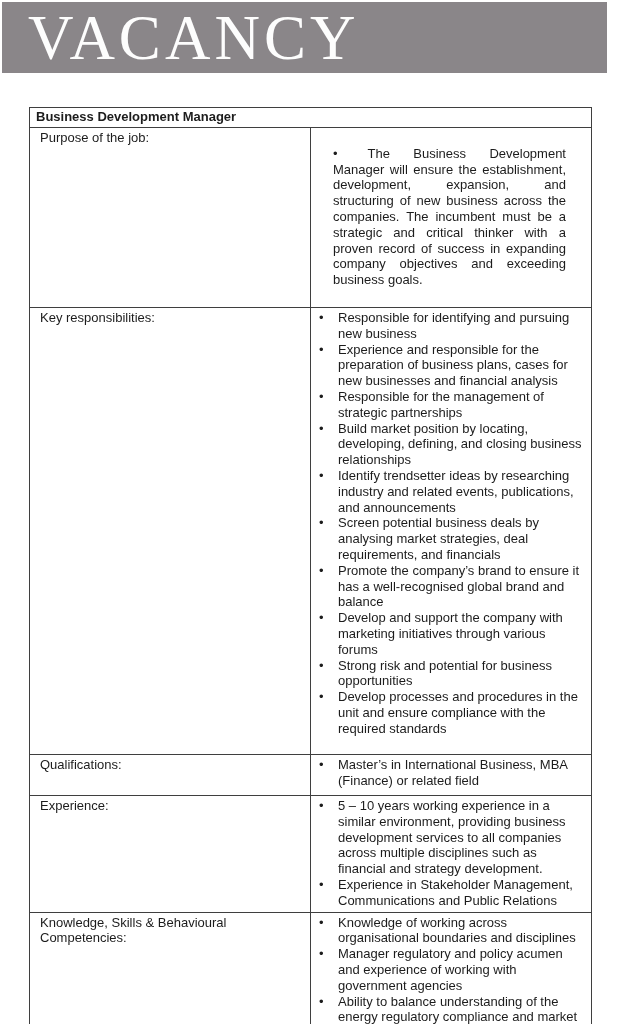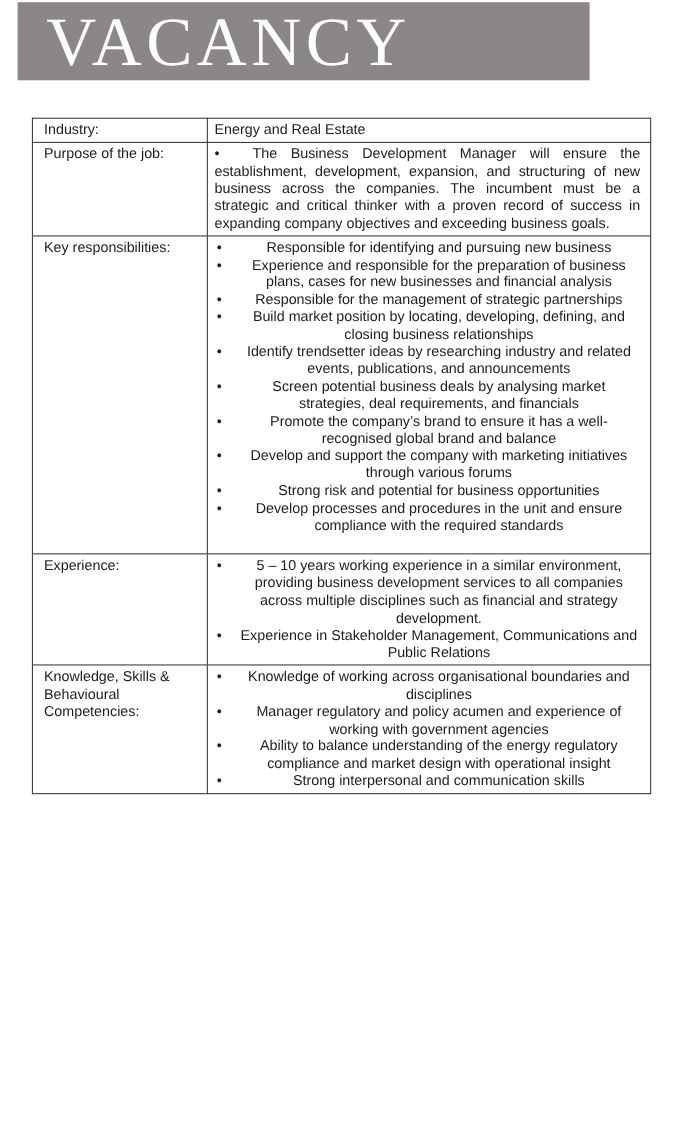--- a/index.html
+++ b/index.html
@@ -2,21 +2,21 @@
 <html><head>
 <meta charset="utf-8">
 <style>
   html,body{margin:0;padding:0;}
   body{
     width:618px;height:1024px;background:#ffffff;position:relative;overflow:hidden;
     font-family:"Liberation Sans",sans-serif;color:#1c1c1c;
     -webkit-font-smoothing:antialiased;
   }
   .banner{
-    position:absolute;left:16px;top:2px;width:520px;height:71px;
+    position:absolute;left:2px;top:2px;width:605px;height:71px;
     background:#8a8689;
   }
   .banner-title{
     margin:0;font-family:"Liberation Serif",serif;font-weight:400;
     font-size:63px;line-height:72px;letter-spacing:4px;color:#fdfdfd;
     padding-left:26px;white-space:nowrap;
   }
   table.vacancy{
     position:absolute;left:29px;top:107px;width:563px;
     border-collapse:collapse;table-layout:fixed;
@@ -24,63 +24,70 @@
   td{
     border:1px solid #3f3f3f;vertical-align:top;
     font-size:13px;line-height:15.8px;
     padding:2px 8px 3px 10px;
   }
   td.title-cell{font-weight:bold;padding:1px 6px 2px 6px;}
   td.label-cell{width:140px;}
   td.content-cell{padding-left:6px;padding-right:9px;}
   
   ul{list-style:none;margin:0;padding:0;}
-  li{position:relative;padding-left:21px;text-align:center;}
+  li{position:relative;padding-left:21px;}
   li::before{content:"\2022";position:absolute;left:2px;top:0;}
   
-  p.purpose{margin:0;text-align:justify;}
+  p.purpose{margin:16px;text-align:justify;}
   .pbullet{display:inline-block;}
   .ptab{display:inline-block;width:30px;}
   
   td.content-key-responsibilities{padding-bottom:18px;}
   td.content-qualifications{padding-bottom:6px;}
 </style>
 </head>
 <body>
 
 <div class="banner" style="background: rgb(138, 134, 137);">
   <h1 class="banner-title" style="color: rgb(253, 253, 253);">VACANCY</h1>
 </div>
 
 <table class="vacancy">
   <tbody id="tbody">
-  <tr>
-        <td class="label-cell">Industry:</td>
-        <td class="content-cell content-industry">Energy and Real Estate</td>
-      </tr>
+    <tr>
+      <td colspan="2" class="title-cell">Business Development Manager</td>
+    </tr>
       <tr>
         <td class="label-cell">Purpose of the job:</td>
         <td class="content-cell content-purpose-of-the-job">
           <p class="purpose"><span class="pbullet">•</span><span class="ptab"></span><span>The Business Development Manager will ensure the establishment, development, expansion, and structuring of new business across the companies. The incumbent must be a strategic and critical thinker with a proven record of success in expanding company objectives and exceeding business goals.</span></p>
         </td>
       </tr>
       <tr>
         <td class="label-cell">Key responsibilities:</td>
         <td class="content-cell content-key-responsibilities">
           <ul>
             <li>Responsible for identifying and pursuing new business</li>
             <li>Experience and responsible for the preparation of business plans, cases for new businesses and financial analysis</li>
             <li>Responsible for the management of strategic partnerships</li>
             <li>Build market position by locating, developing, defining, and closing business relationships</li>
             <li>Identify trendsetter ideas by researching industry and related events, publications, and announcements</li>
             <li>Screen potential business deals by analysing market strategies, deal requirements, and financials</li>
             <li>Promote the company’s brand to ensure it has a well-recognised global brand and balance</li>
             <li>Develop and support the company with marketing initiatives through various forums</li>
             <li>Strong risk and potential for business opportunities</li>
             <li>Develop processes and procedures in the unit and ensure compliance with the required standards</li>
+          </ul>
+        </td>
+      </tr>
+      <tr>
+        <td class="label-cell">Qualifications:</td>
+        <td class="content-cell content-qualifications">
+          <ul>
+            <li>Master’s in International Business, MBA (Finance) or related field</li>
           </ul>
         </td>
       </tr>
       <tr>
         <td class="label-cell">Experience:</td>
         <td class="content-cell content-experience">
           <ul>
             <li>5 – 10 years working experience in a similar environment, providing business development services to all companies across multiple disciplines such as financial and strategy development.</li>
             <li>Experience in Stakeholder Management, Communications and Public Relations</li>
           </ul>

